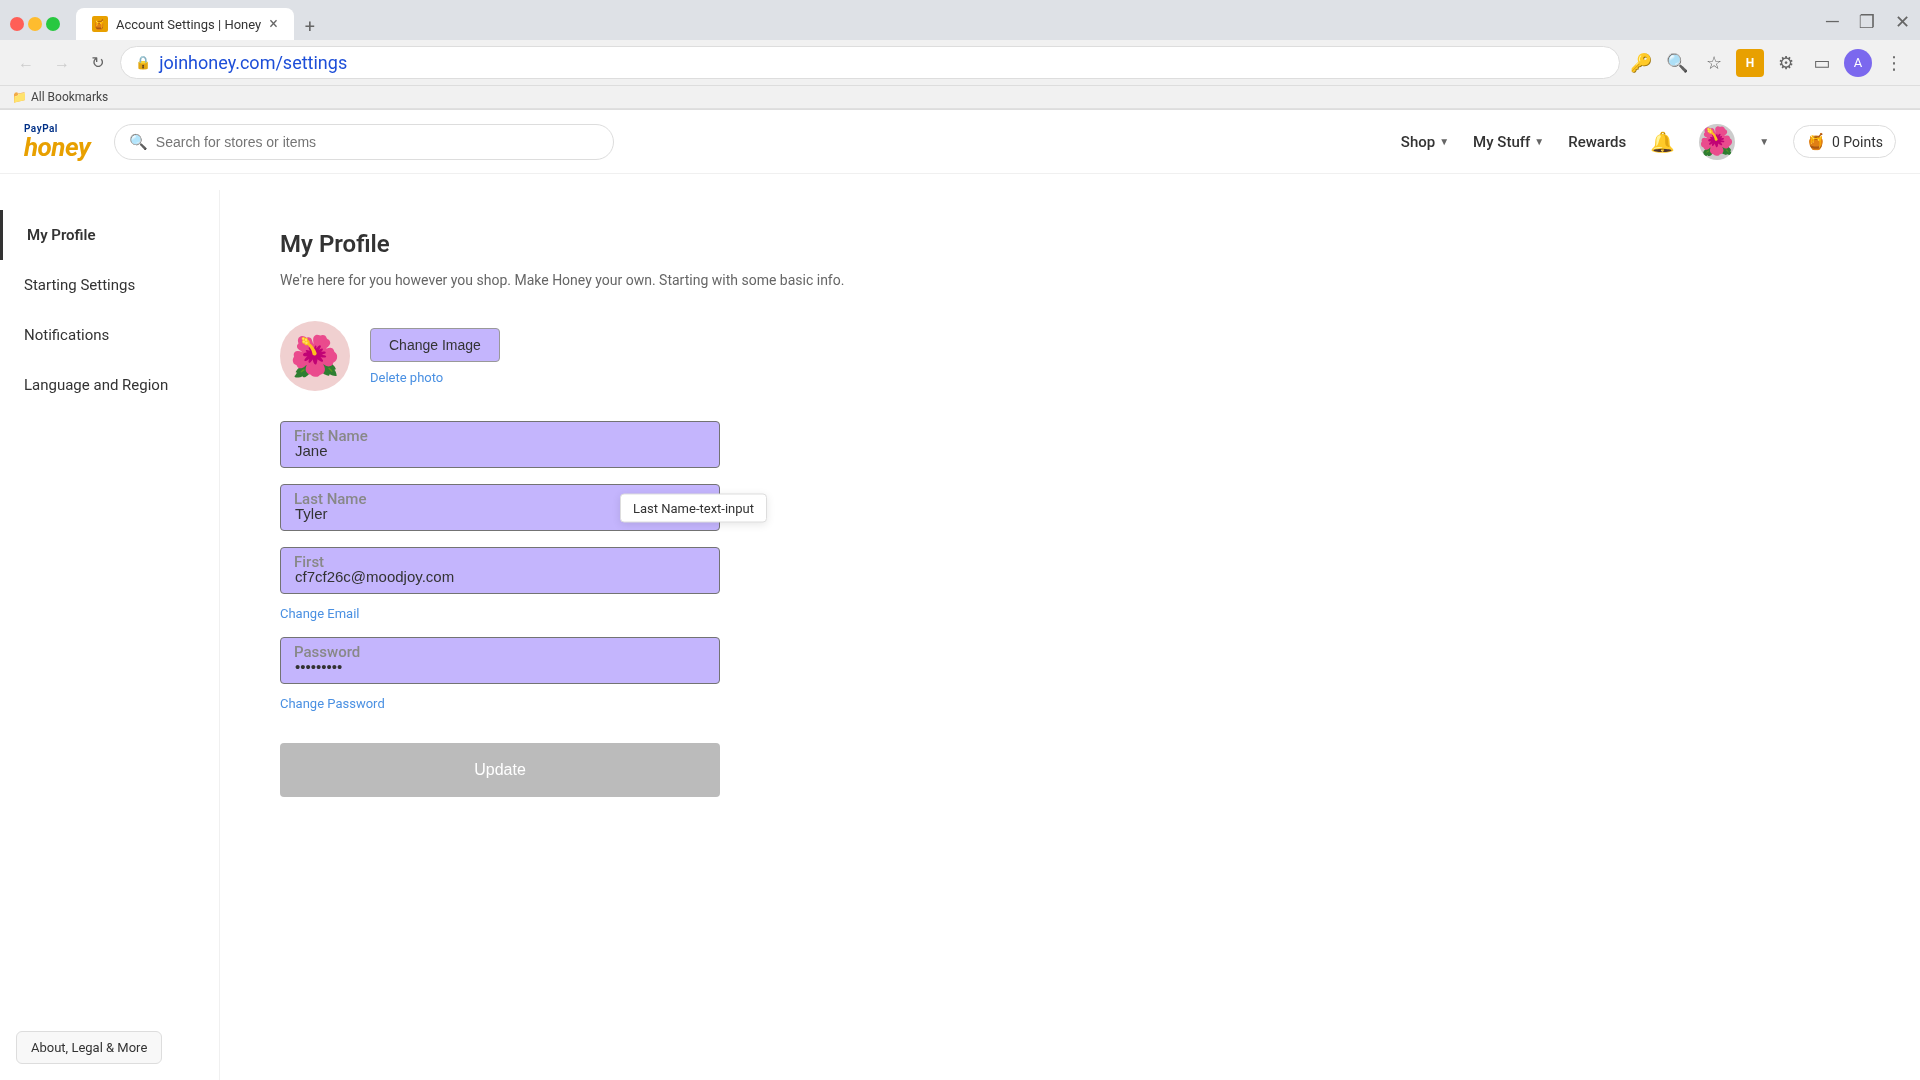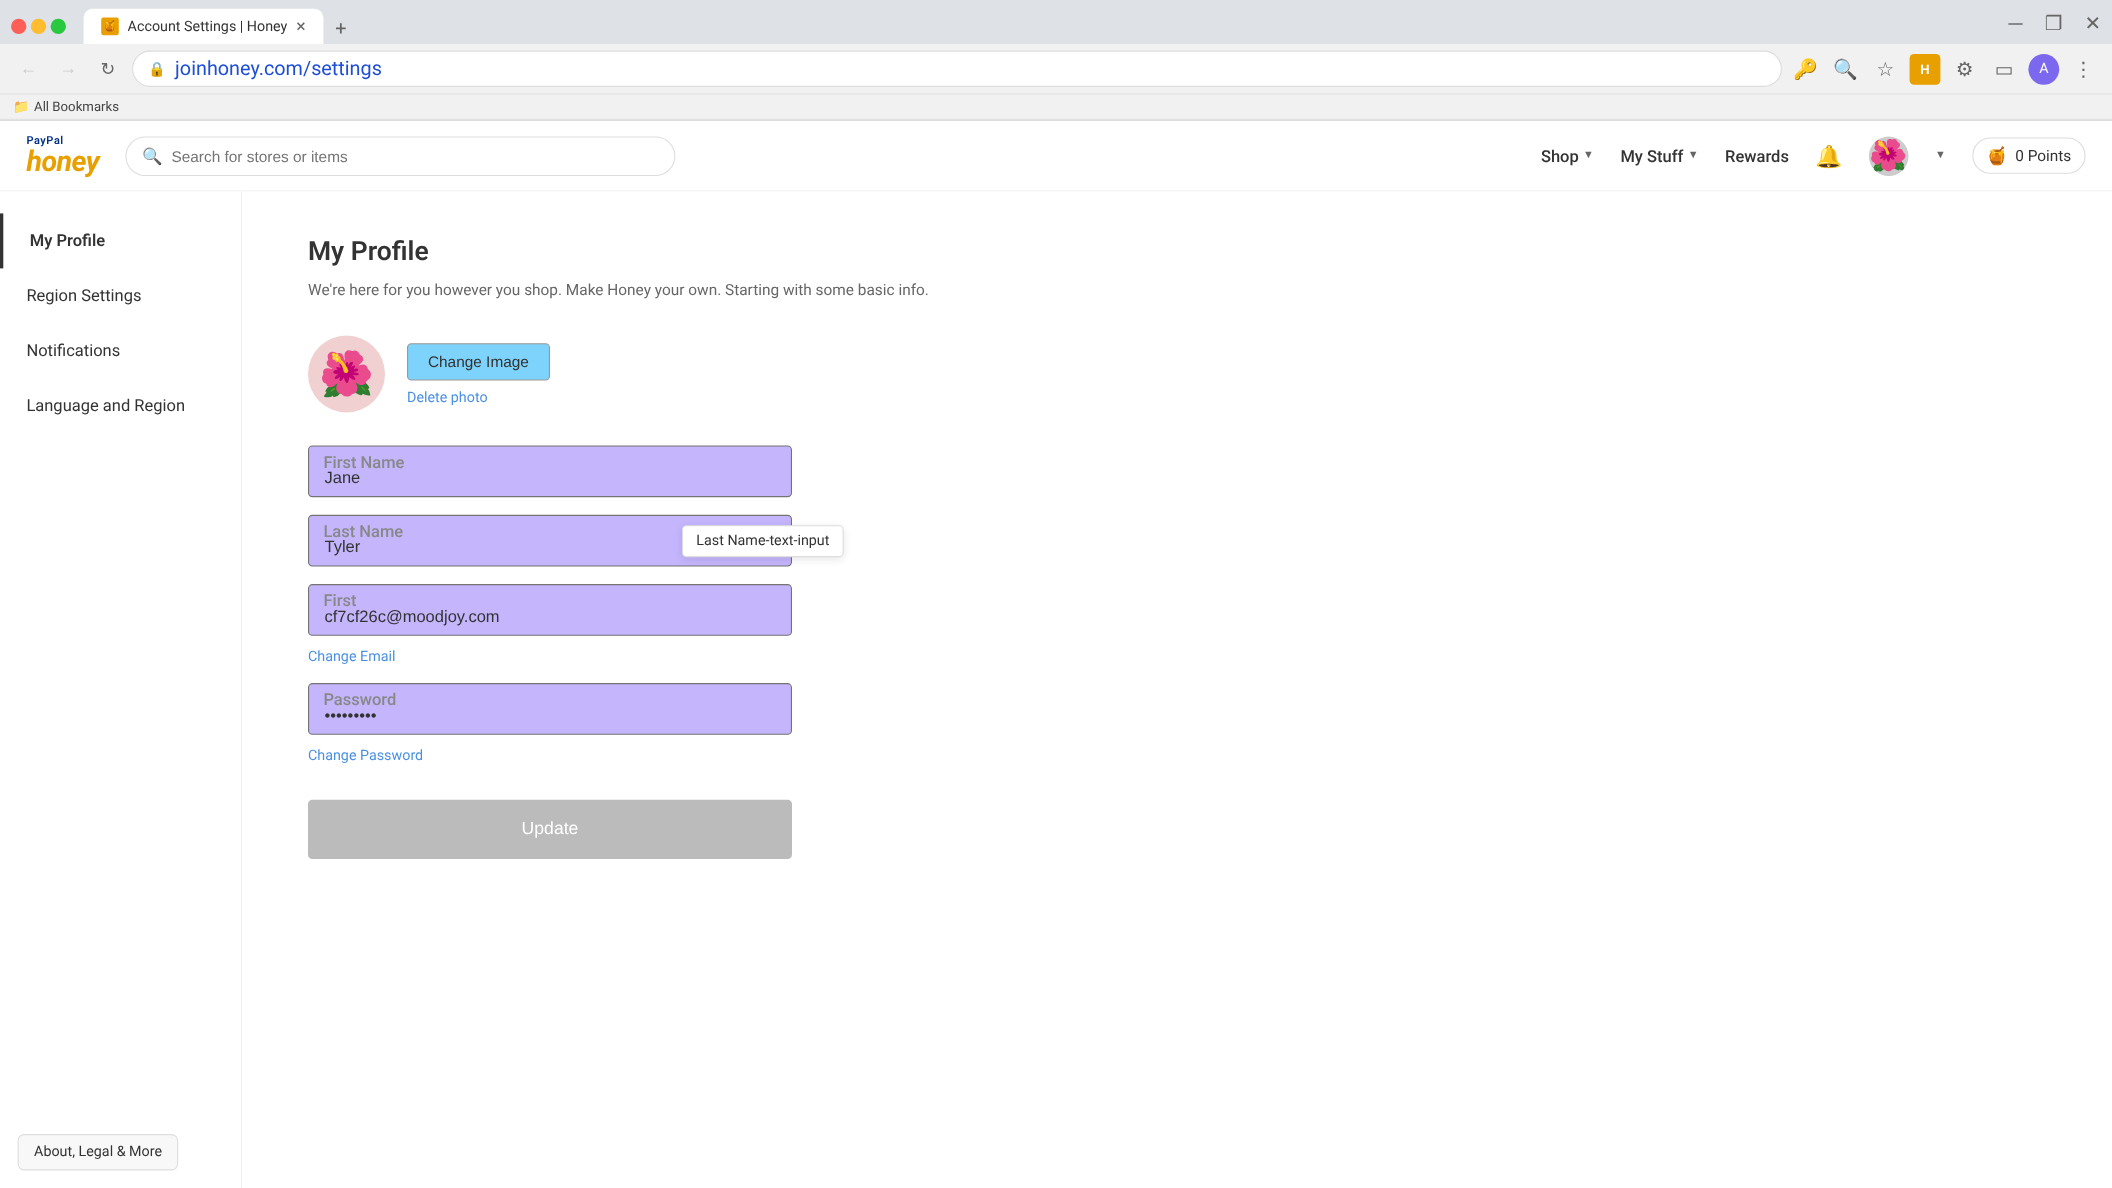--- a/index.html
+++ b/index.html
@@ -29,21 +29,21 @@
     .url-bar .lock-icon { color: #666; font-size: 13px; }
     .url-text { flex: 1; font-size: 18px; color: #1d4ed8; }
     .nav-icons { display: flex; gap: 8px; align-items: center; color: #666; font-size: 18px; }
     .nav-icon { cursor: pointer; width: 28px; height: 28px; display: flex; align-items: center; justify-content: center; border-radius: 50%; }
     .profile-icon-circle { width: 28px; height: 28px; background: #7b68ee; border-radius: 50%; display: flex; align-items: center; justify-content: center; color: white; font-size: 13px; cursor: pointer; }
 
     .bookmarks-bar { padding: 4px 12px; background: #f1f1f1; border-bottom: 1px solid #e0e0e0; display: flex; align-items: center; gap: 4px; font-size: 12px; color: #444; }
     .bookmarks-item { display: flex; align-items: center; gap: 4px; cursor: pointer; }
 
     
-    .app-container { display: flex; flex-direction: column; height: calc(100vh - 110px); }
+    .app-container { display: flex; flex-direction: column; height: calc(100vh - 110px); gap: 16px; }
 
     
     .app-header { display: flex; align-items: center; padding: 0 24px; height: 64px; border-bottom: 1px solid #f0f0f0; background: #fff; }
     .honey-logo { display: flex; align-items: center; gap: 4px; margin-right: 24px; }
     .paypal-text { font-size: 10px; color: #003087; font-weight: 600; letter-spacing: 0.5px; }
     .honey-text { font-size: 26px; font-weight: 700; color: #e8a000; font-style: italic; letter-spacing: -0.5px; }
     .search-bar { flex: 1; max-width: 500px; display: flex; align-items: center; border: 1px solid #ddd; border-radius: 20px; padding: 8px 14px; gap: 8px; background: #fff; margin-right: auto; }
     .search-icon { color: #999; font-size: 15px; }
     .search-input { border: none; outline: none; flex: 1; font-size: 14px; color: #666; background: transparent; }
     .nav-links { display: flex; align-items: center; gap: 24px; }
@@ -67,21 +67,21 @@
     
     .content-area { flex: 1; padding: 40px 60px; overflow-y: auto; background: #fff; }
     .page-title { font-size: 24px; font-weight: 600; color: #333; margin-bottom: 12px; }
     .page-subtitle { font-size: 14px; color: #666; margin-bottom: 30px; line-height: 1.5; }
 
     
     .profile-image-section { display: flex; align-items: center; gap: 20px; margin-bottom: 30px; }
     .profile-avatar { width: 70px; height: 70px; border-radius: 50%; overflow: hidden; background: #f0d0d0; }
     .profile-avatar-inner { width: 100%; height: 100%; display: flex; align-items: center; justify-content: center; font-size: 40px; }
     .profile-image-actions { display: flex; flex-direction: column; gap: 8px; }
-    .change-image-btn { padding: 8px 18px; border: 1px solid #999; border-radius: 4px; background: #7dd3fc; cursor: pointer; font-size: 14px; color: #333; font-weight: 500; }
+    .change-image-btn { padding: 8px 18px; border: 1px solid #999; border-radius: 4px; background: #c4b5fd; cursor: pointer; font-size: 14px; color: #333; font-weight: 500; }
     .delete-photo-link { font-size: 13px; color: #4a90e2; cursor: pointer; text-decoration: none; }
 
     
     .form-group { margin-bottom: 16px; position: relative; max-width: 440px; }
     .form-field { width: 100%; border: 1px solid #737373; border-radius: 4px; padding: 20px 14px 8px; font-size: 15px; color: #333; background: #c4b5fd; outline: none; }
     .form-label { position: absolute; top: 6px; left: 14px; font-size: 15px; color: #888; font-weight: 500; }
     .form-link { font-size: 13px; color: #4a90e2; cursor: pointer; text-decoration: none; margin-top: 4px; display: inline-block; }
 
     
     .tooltip { position: absolute; background: #fff; border: 1px solid #ddd; border-radius: 4px; padding: 6px 12px; font-size: 13px; color: #333; box-shadow: 0 2px 8px rgba(0,0,0,0.1); white-space: nowrap; top: 50%; left: calc(100% - 100px); transform: translateY(-50%); z-index: 10; pointer-events: none; }
@@ -181,21 +181,21 @@
     </div>
   </div>
 
   <div class="main-content">
 
     <div class="sidebar">
       <div class="sidebar-item active">
         <span>My Profile</span>
       </div>
       <div class="sidebar-item">
-        <span>Region Settings</span>
+        <span>Starting Settings</span>
       </div>
       <div class="sidebar-item">
         <span>Notifications</span>
       </div>
       <div class="sidebar-item">
         <span>Language and Region</span>
       </div>
       <div class="sidebar-footer">
         <div class="about-btn">About, Legal &amp; More</div>
       </div>

